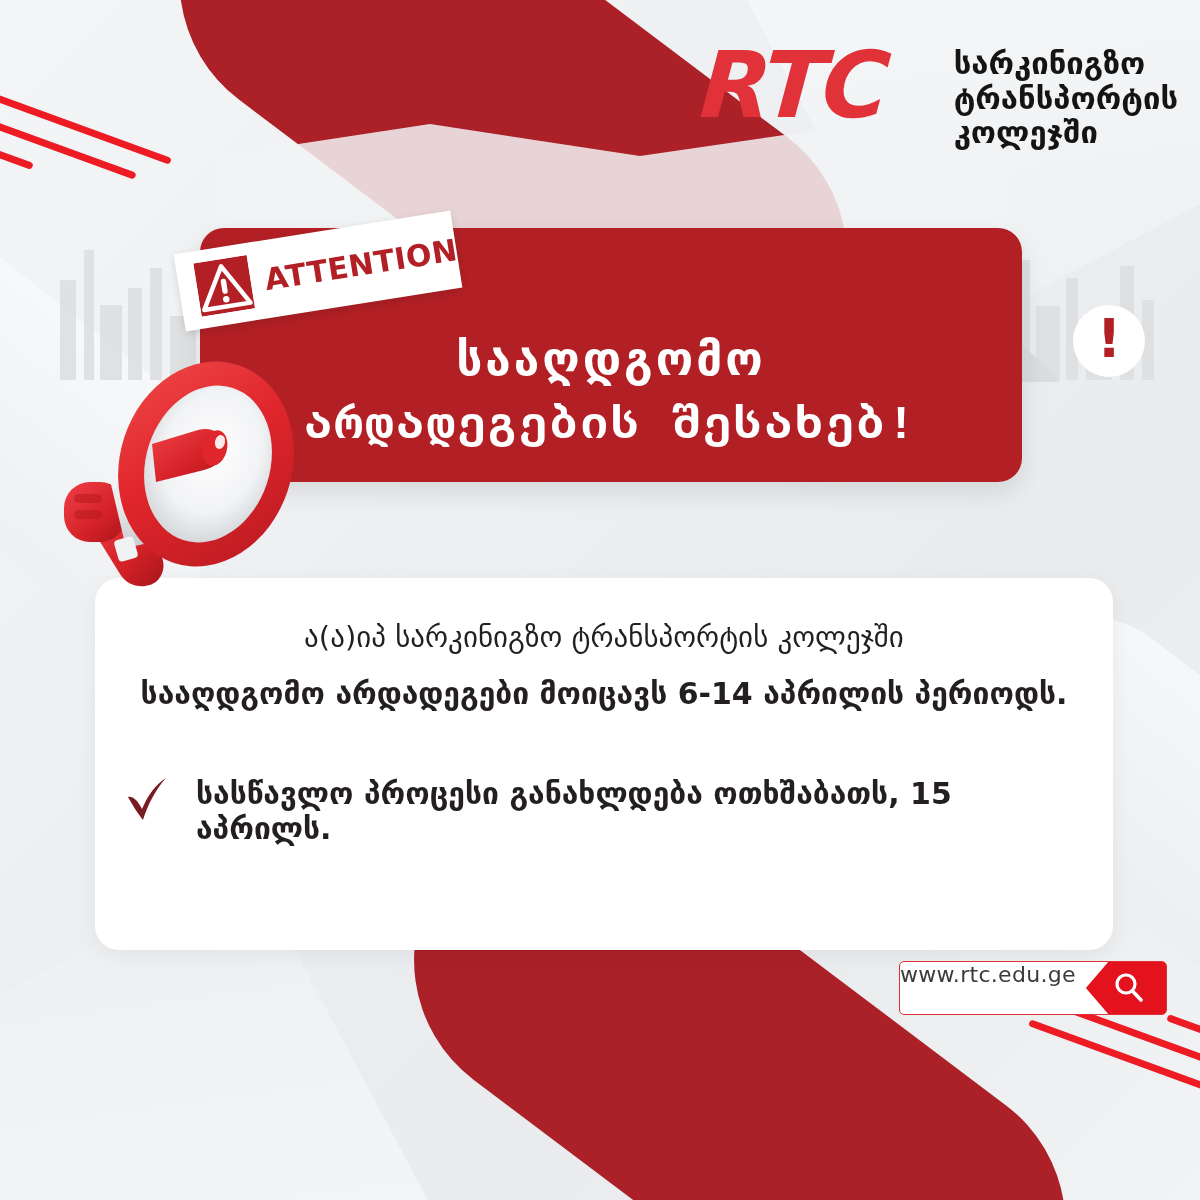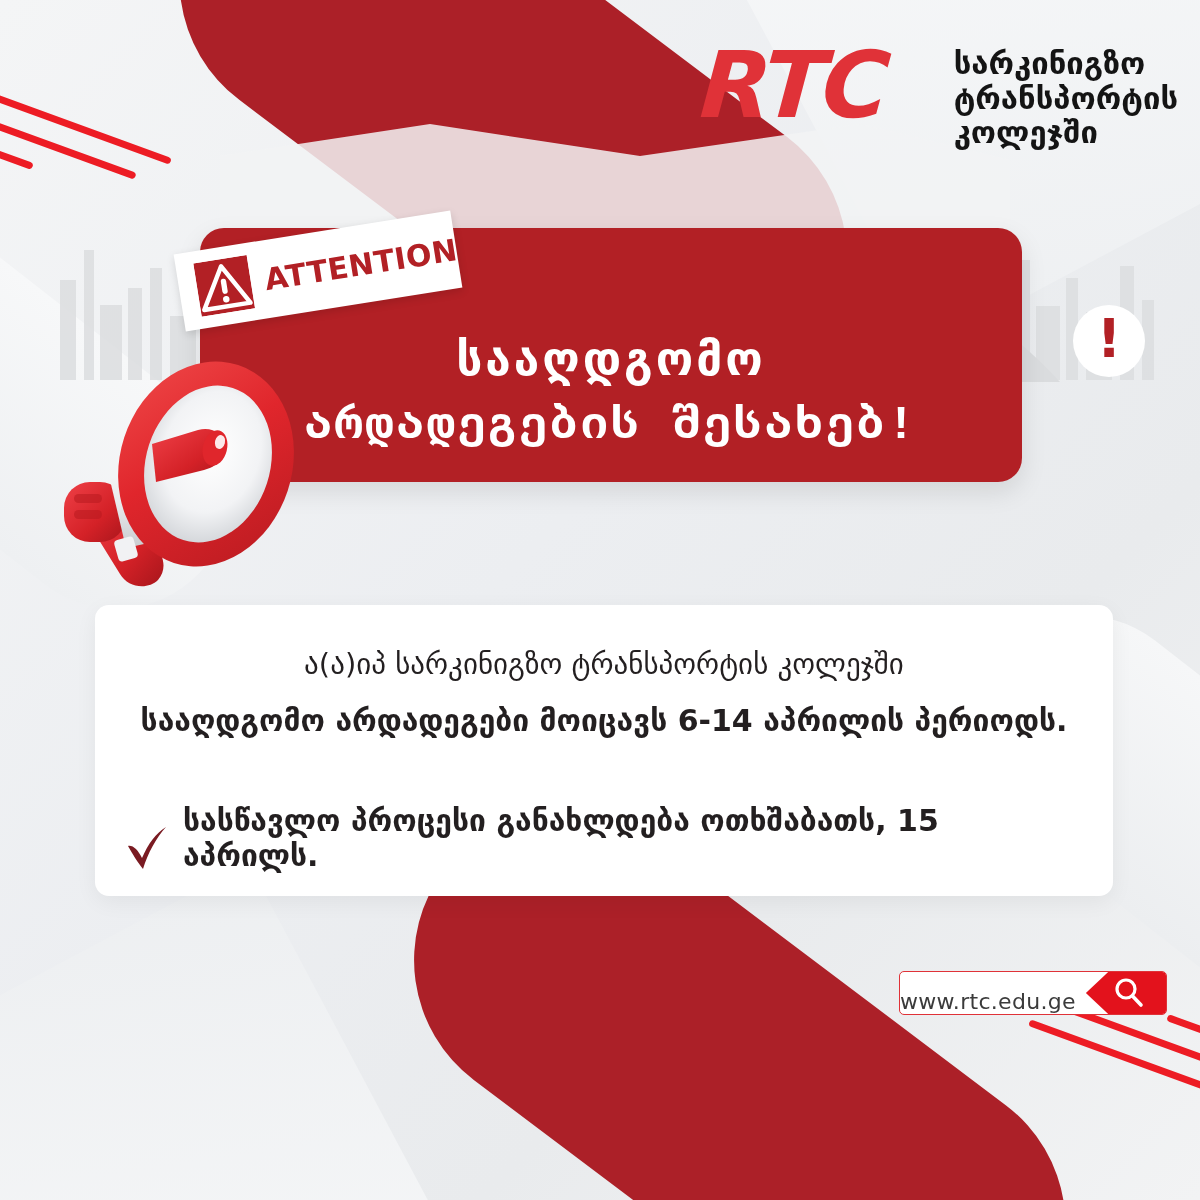--- a/index.html
+++ b/index.html
@@ -139,47 +139,47 @@
     color:#b22025; font-size:30px; font-weight:900;
     font-family:"DejaVu Sans","Liberation Sans",sans-serif;
     letter-spacing:.5px;
   }
 
   
   .megaphone { position:absolute; left:48px; top:352px; width:262px; height:252px; z-index:8; }
 
   
   .info-card {
-    position:absolute; left:95px; top:605px;
-    width:1018px; height:291px;
+    position:absolute; left:95px; top:578px;
+    width:1018px; height:372px;
     background:#ffffff;
-    border-radius:14px;
+    border-radius:24px;
     box-shadow:0 6px 22px rgba(0,0,0,.055);
     z-index:5;
   }
   .info-line {
     text-align:center; color:#231f20;
     font-family:"DejaVu Sans","Liberation Sans",sans-serif;
   }
   .info-l1 { position:absolute; left:40px; right:40px; top:42px; font-size:29px; font-weight:400; }
   .info-l2 { position:absolute; left:40px; right:40px; top:98px; font-size:30px; font-weight:700; }
   .info-check-row {
     position:absolute; left:30px; right:30px; top:198px;
-    display:flex; align-items:flex-end; justify-content:center; gap:12px;
+    display:flex; align-items:flex-start; justify-content:center; gap:25px;
   }
   .check-mark { width:46px; height:48px; flex:none; }
   .info-l3 { font-size:30px; font-weight:700; color:#231f20;
              font-family:"DejaVu Sans","Liberation Sans",sans-serif; }
 
   
   .site-pill {
     position:absolute; right:33px; bottom:185px;
-    width:268px; height:44px;
+    width:268px; height:54px;
     background:#ffffff; border:1.6px solid #e03238;
-    border-radius:5px; display:flex; align-items:flex-end;
+    border-radius:5px; display:flex; align-items:flex-start;
     overflow:hidden; z-index:9;
   }
   .site-url {
     flex:1; text-align:center; color:#3b3b3b;
     font-size:22px; font-weight:400; letter-spacing:.3px;
     font-family:"DejaVu Sans","Liberation Sans",sans-serif;
     padding-right:10px;
   }
   .site-btn {
     width:86px; height:100%; background:#e3121c; flex:none;

